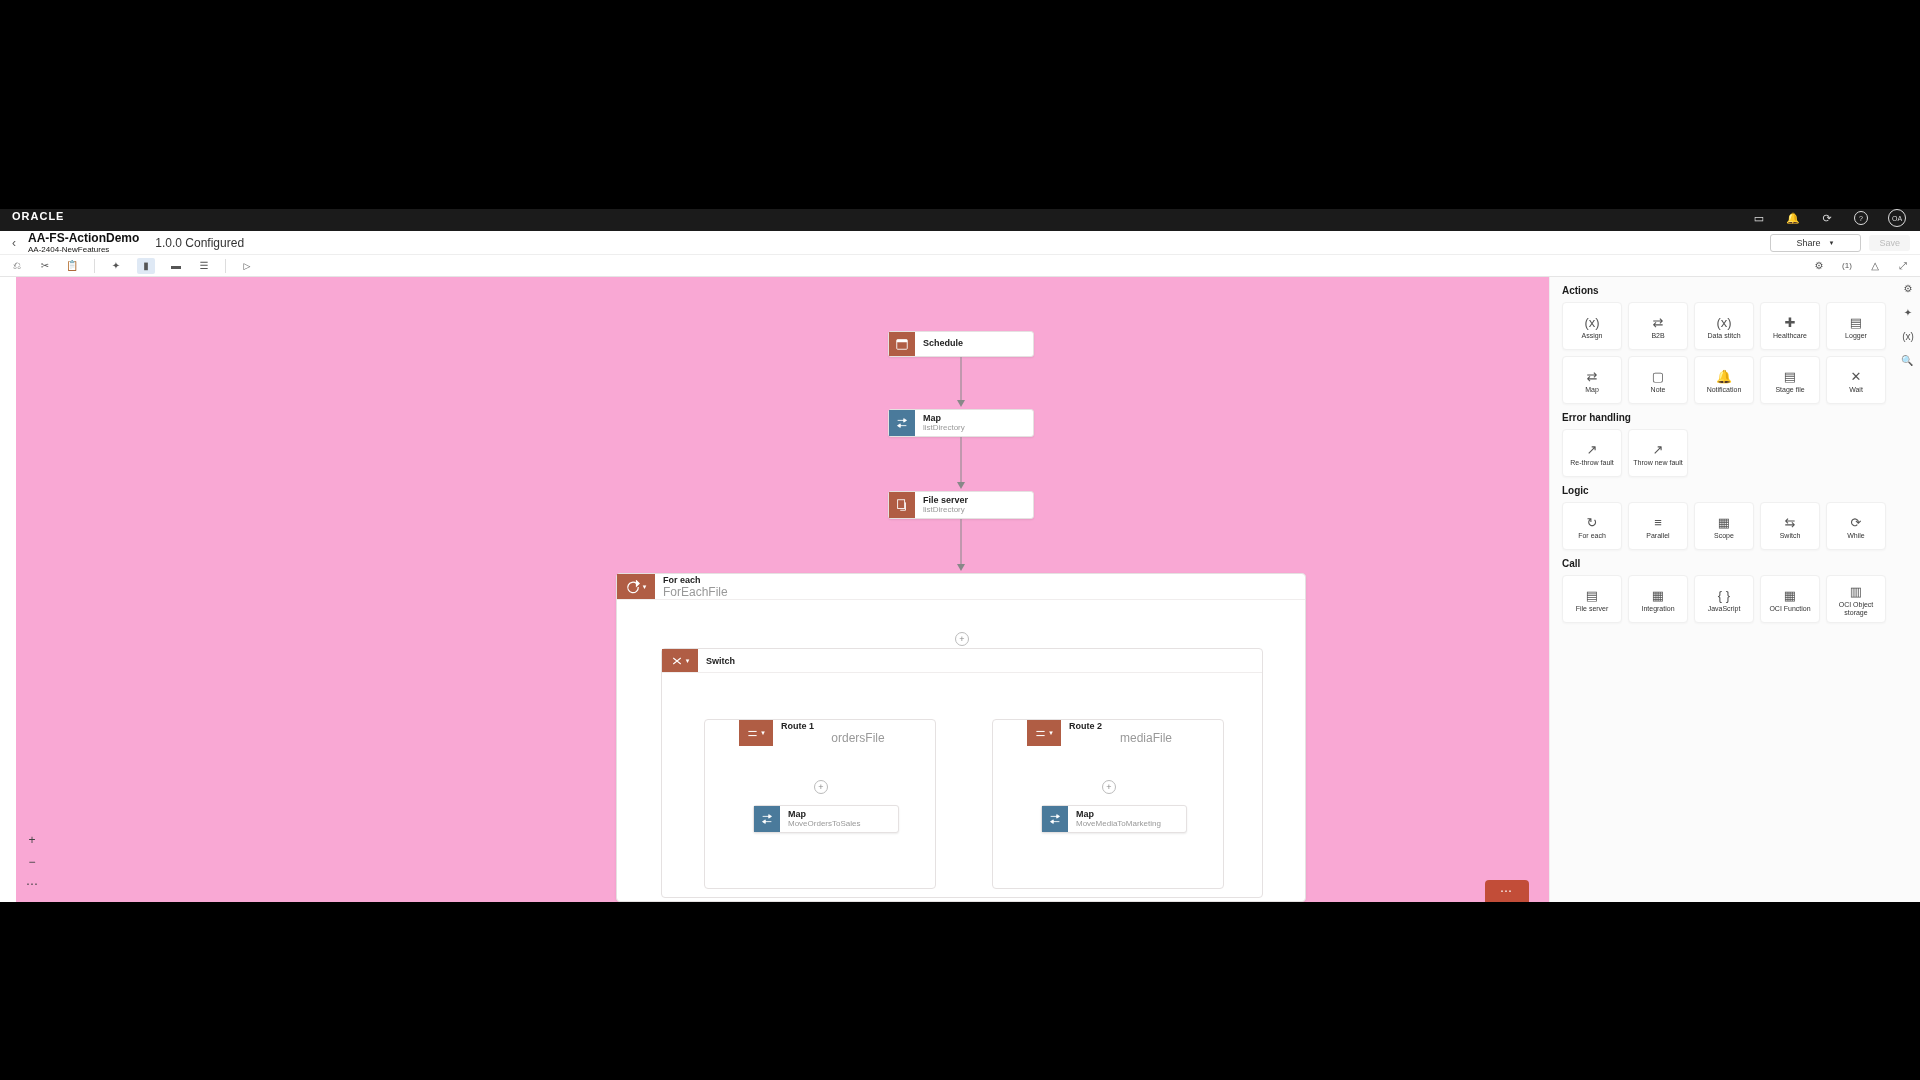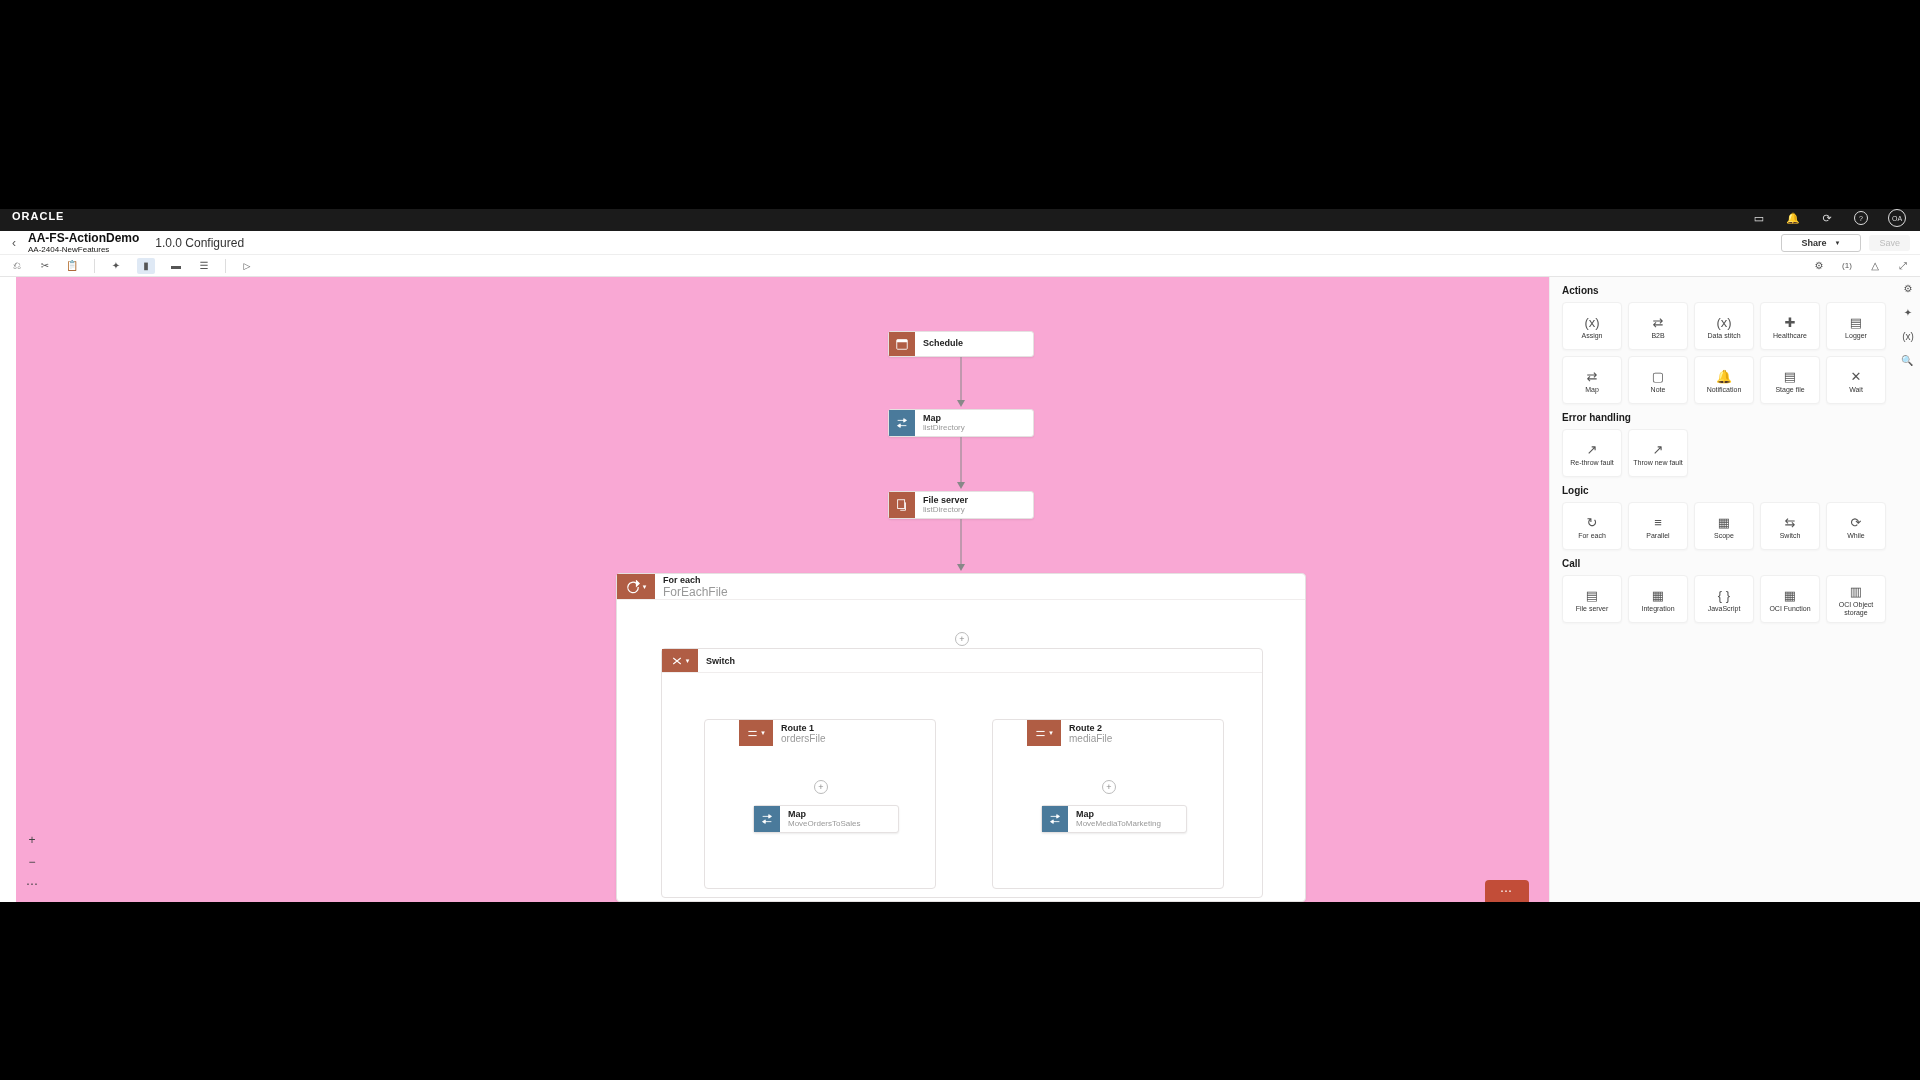--- a/index.html
+++ b/index.html
@@ -15,21 +15,21 @@
 .global-icons .gi { width: 14px; height: 14px; display: flex; align-items: center; justify-content: center; font-size: 11px; color: #ddd; }
 .gi.circle { border: 1px solid #ddd; border-radius: 50%; font-size: 7px; }
 
 
 .title-bar { position: absolute; left: 0; top: 22px; width: 100%; height: 24px; background: #fff; display: flex; align-items: center; border-bottom: 1px solid #eee; }
 .back-btn { width: 28px; text-align: center; color: #555; font-size: 12px; }
 .title-main { font-size: 12px; font-weight: 600; color: #111; line-height: 1; }
 .title-sub { font-size: 8px; color: #161513; margin-top: 1px; }
 .title-block { display: flex; flex-direction: column; }
 .title-meta { margin-left: 16px; font-size: 12px; color: #333; }
-.share-btn { margin-left: auto; padding: 3px 20px; border: 1px solid #ccc; border-radius: 3px; font-size: 9px; display: flex; align-items: center; gap: 6px; color: #333; font-weight: bold; }
+.share-btn { margin-left: auto; padding: 3px 26px; border: 1px solid #ccc; border-radius: 3px; font-size: 9px; display: flex; align-items: center; gap: 6px; color: #333; }
 .share-btn::after { content: "▼"; font-size: 6px; margin-left: 2px; }
 .save-btn { margin-left: 8px; margin-right: 10px; padding: 3px 10px; font-size: 9px; color: #bbb; background: #f5f5f5; border-radius: 3px; }
 
 
 .tool-bar { position: absolute; left: 0; top: 46px; width: 100%; height: 22px; background: #fff; border-bottom: 1px solid #e5e5e5; display: flex; align-items: center; padding: 0 10px; gap: 10px; }
 .tool-bar .sep { width: 1px; height: 14px; background: #ddd; margin: 0 4px; }
 .tool-icon { width: 14px; height: 14px; display: flex; align-items: center; justify-content: center; font-size: 10px; color: #555; }
 .tool-icon.active { background: #dfe9f5; border-radius: 2px; padding: 2px; width: 18px; height: 16px; }
 .tool-icon.play { font-size: 9px; }
 .tool-group { display: flex; gap: 14px; align-items: center; }
@@ -66,21 +66,21 @@
 .group-card > .hdr .lic .chev { font-size: 7px; color: #fff; }
 .group-card > .hdr .gt { flex:1; display:flex; flex-direction: column; justify-content:center; padding-left: 8px; }
 .group-card > .hdr .gtt { font-size: 9px; font-weight: 600; color: #222; }
 .group-card > .hdr .gts { font-size: 12px; color: #999; }
 .route-card { position: absolute; background: #fff; border: 1px solid #e5e1e1; border-radius: 4px; }
 .route-card .rhdr { height: 26px; display: flex; padding-left: 34px; }
 .route-card .rhdr .ric { width: 34px; background: #b05d44; display:flex; align-items:center; justify-content:center; gap:3px; }
 .route-card .rhdr .ric .chev { font-size:7px; color:#fff; }
 .route-card .rhdr .rb { flex:1; padding-left:8px; display:flex; flex-direction:column; justify-content:center; }
 .route-card .rhdr .rtt { font-size: 9px; font-weight:600; color:#222; }
-.route-card .rhdr .rts { font-size: 10px; color:#999; }
+.route-card .rhdr .rts { font-size: 12px; color:#999;text-align:center; }
 
 
 .badge.blue { background: #4a7a9b; }
 
 
 svg.conn { position: absolute; overflow: visible; }
 
 .add-circle { position:absolute; width:14px; height:14px; border:1px solid #bbb; border-radius:50%; background:#fff; font-size:9px; color:#888; display:flex; align-items:center; justify-content:center; }
 
 

